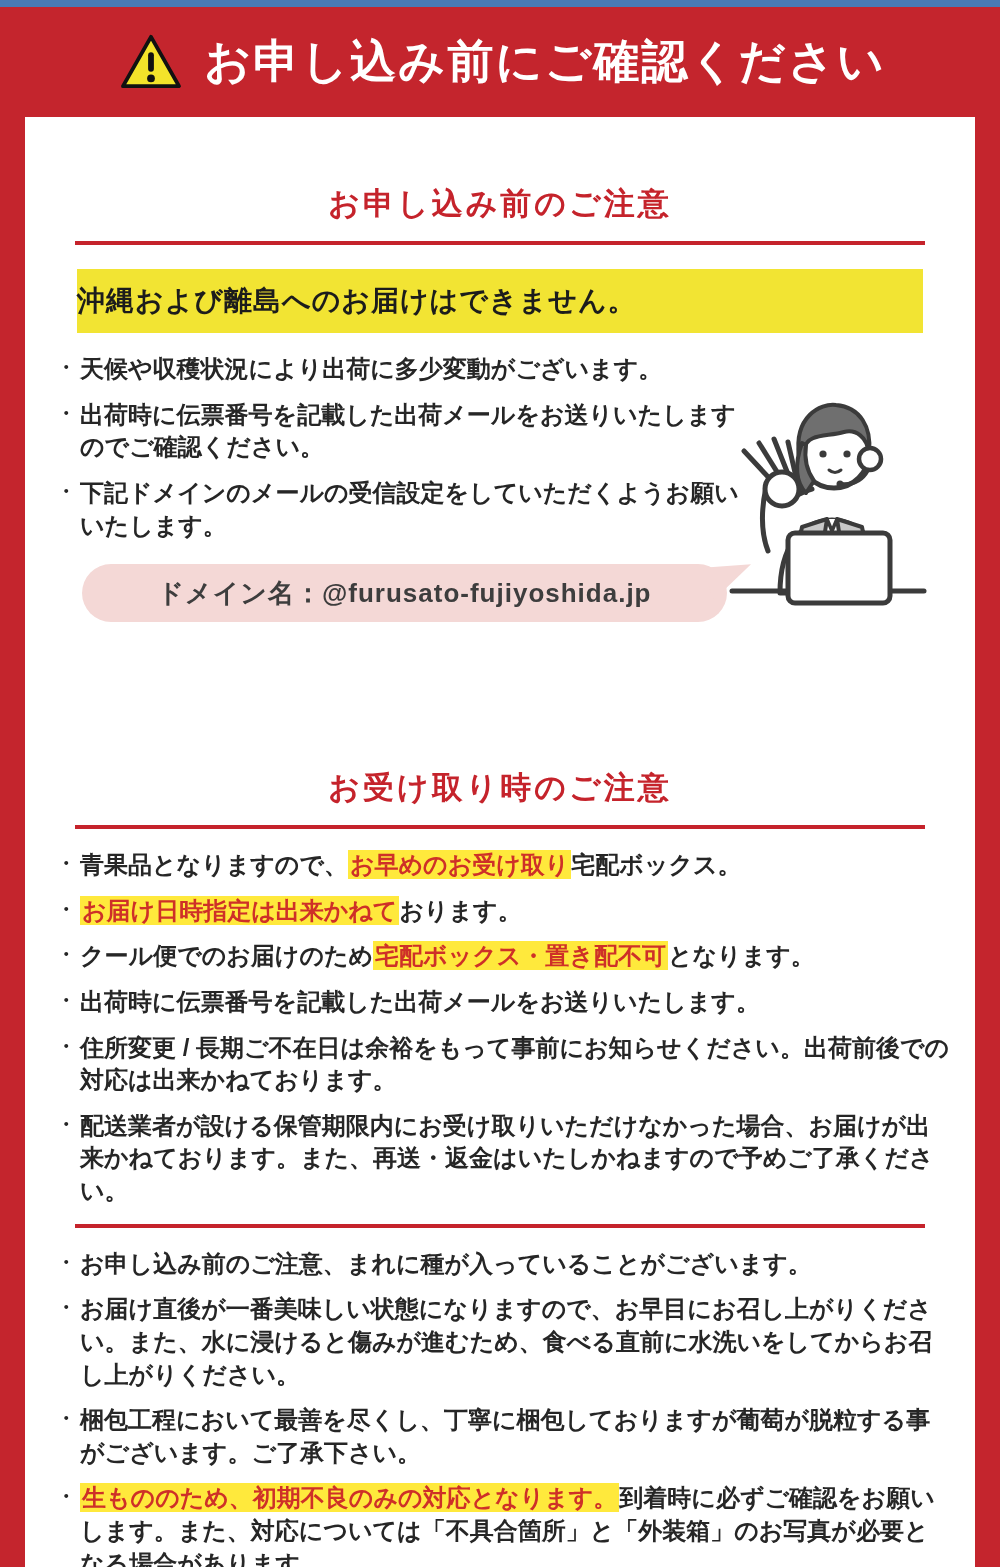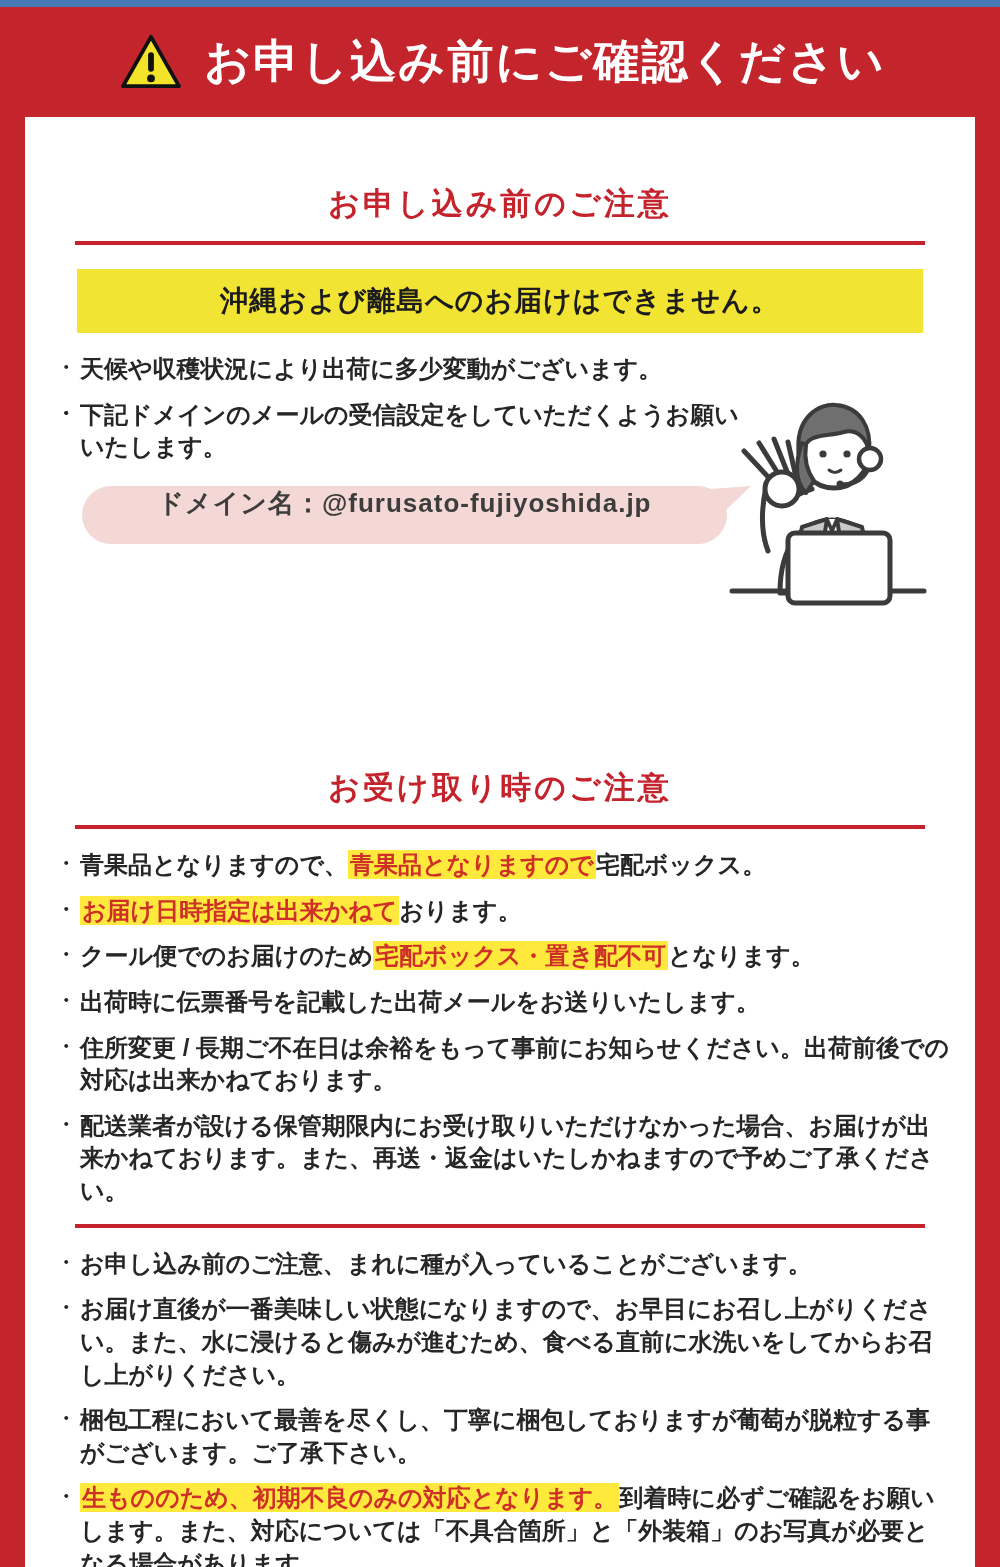--- a/index.html
+++ b/index.html
@@ -26,35 +26,35 @@
   .content{
     background:var(--white); margin:0 25px; padding:2px 25px 30px 25px; position:relative;
   }
   .section-heading{
     color:var(--heading_red); font-size:31px; font-weight:700; text-align:center;
     letter-spacing:3px; margin-top:64px;
   }
   .section-rule{height:4px; background:var(--heading_red); border:0; margin:16px 25px 0 25px;}
   .banner{
     background:var(--banner_yellow); margin:24px 27px 0 27px; padding:13px 0;
-    text-align:center; font-size:28px; font-weight:700; color:#1c1c1c; letter-spacing:1px;
+    text-align:left; font-size:28px; font-weight:700; color:#1c1c1c; letter-spacing:1px;
   }
   .s1-body{position:relative; min-height:350px;}
   .notice-list{list-style:none; margin:20px 0 0 6px; padding:0;}
   .notice-list li{
     position:relative; padding-left:24px; margin-bottom:13px;
     font-size:24px; font-weight:700; color:var(--text_dark); line-height:1.36;
   }
   .notice-list .marker{position:absolute; left:0; top:1px; font-size:20px;}
   .s1-body .notice-list{width:690px;}
   .hl{background:var(--highlight_yellow); color:var(--highlight_red); padding:1px 2px;}
   .domain-pill{
     position:relative; margin:22px 0 0 32px; width:645px; height:58px;
     background:var(--pink); border-radius:32px;
-    display:flex; justify-content:center;
+    display:flex; align-items:center; justify-content:center;
     font-size:26px; font-weight:700; color:#3d3d3d; letter-spacing:1px;
   }
   .pill-tail{
     position:absolute; right:-24px; top:0; width:48px; height:36px;
     background:var(--pink);
     clip-path:polygon(0 10%, 100% 0, 22% 100%);
   }
   .illustration{position:absolute; right:22px; top:22px; width:200px; height:250px;}
 </style>
 </head>
@@ -76,21 +76,21 @@
   <div class="content">
 
     <div class="section">
       <div class="section-heading">お申し込み前のご注意</div>
       <hr class="section-rule">
       <div class="banner">沖縄および離島へのお届けはできません。</div>
 
       <div class="s1-body">
         <ul class="notice-list">
             <li><span class="marker">・</span><span>天候や収穫状況により出荷に多少変動がございます。</span></li>
-            <li><span class="marker">・</span></li>
+            <li><span class="marker">・</span><span>出荷時に伝票番号を記載した出荷メールをお送りいたしますのでご確認ください。</span></li>
             <li><span class="marker">・</span><span>下記ドメインのメールの受信設定をしていただくようお願いいたします。</span></li>
           </ul>
 
         <div class="domain-pill">
           <span>ドメイン名：@furusato-fujiyoshida.jp</span>
           <span class="pill-tail"></span>
         </div>
 
         <svg class="illustration" viewBox="0 0 200 250" aria-hidden="true">
 
@@ -129,21 +129,21 @@
 
           <rect x="60" y="158" width="102" height="70" rx="7" fill="#fff" stroke="#3b3b3b" stroke-width="5"></rect>
         </svg>
       </div>
     </div>
 
     <div class="section">
       <div class="section-heading">お受け取り時のご注意</div>
       <hr class="section-rule">
       <ul class="notice-list">
-          <li><span class="marker">・</span><span>青果品となりますので、</span><span class="hl">青果品となりますので</span><span>宅配ボックス。</span></li>
+          <li><span class="marker">・</span><span>青果品となりますので、</span><span class="hl">お早めのお受け取り</span><span>宅配ボックス。</span></li>
           <li><span class="marker">・</span><span class="hl">お届け日時指定は出来かねて</span><span>おります。</span></li>
           <li><span class="marker">・</span><span>クール便でのお届けのため</span><span class="hl">宅配ボックス・置き配不可</span><span>となります。</span></li>
           <li><span class="marker">・</span><span>出荷時に伝票番号を記載した出荷メールをお送りいたします。</span></li>
           <li><span class="marker">・</span><span>住所変更 / 長期ご不在日は余裕をもって事前にお知らせください。出荷前後での対応は出来かねております。</span></li>
           <li><span class="marker">・</span><span>配送業者が設ける保管期限内にお受け取りいただけなかった場合、お届けが出来かねております。また、再送・返金はいたしかねますので予めご了承ください。</span></li>
         </ul>
     </div>
 
     <div class="section">
       <hr class="section-rule">

